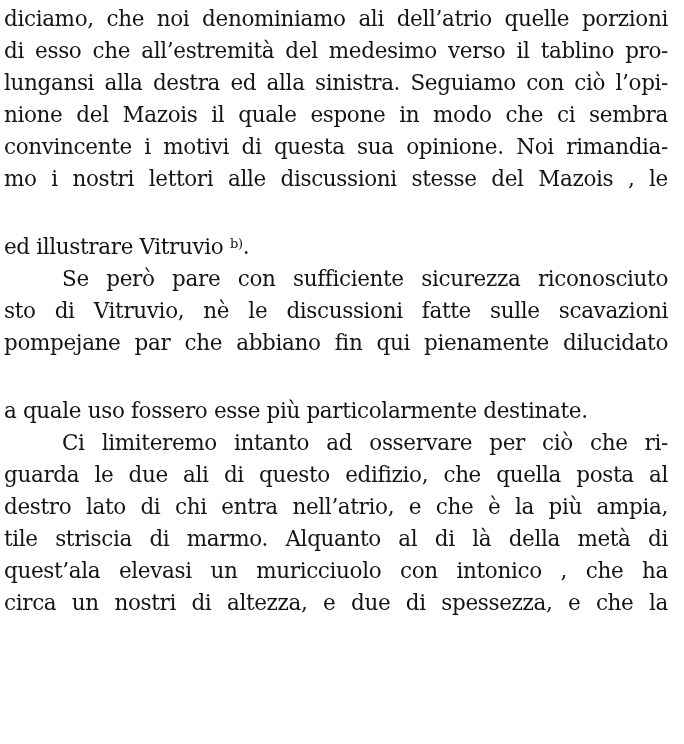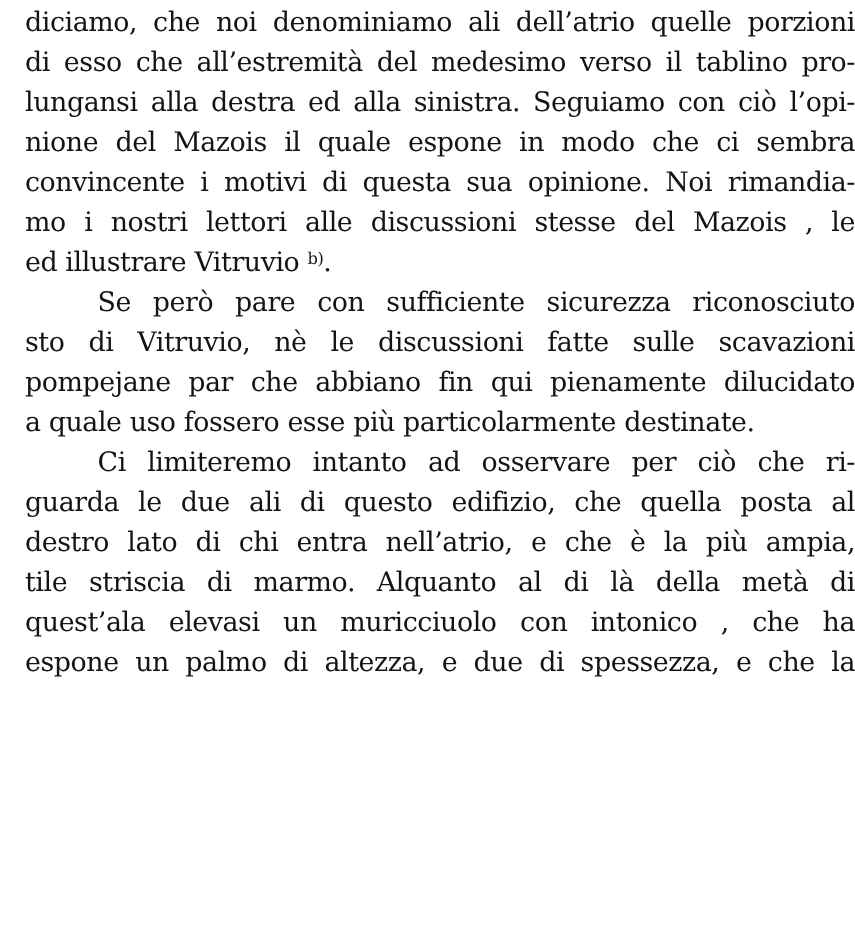--- a/index.html
+++ b/index.html
@@ -8,40 +8,41 @@
       background: #ffffff;
     }
     body {
       width: 684px;
       height: 744px;
       overflow: hidden;
       position: relative;
     }
     .page {
       position: absolute;
-      left: 20px;
+      left: 4px;
       top: 3px;
       width: 664px;
       font-family: "DejaVu Serif", "Liberation Serif", serif;
       font-size: 21.5px;
       line-height: 32px;
       color: #141414;
       letter-spacing: -0.35px;
       word-spacing: 0px;
     }
     .line {
       display: block;
       white-space: nowrap;
       text-align: justify;
       text-align-last: justify;
       height: 32px;
       overflow: visible;
     }
     .line.last {
       text-align-last: left;
+      margin-top: 36px;
     }
     .line.indent {
       padding-left: 58px;
     }
     sup.fn {
       font-size: 13px;
       vertical-align: 6px;
       line-height: 0;
     }
   </style>
@@ -66,16 +67,16 @@
     <span class="line">pompejane par che abbiano fin qui pienamente dilucidato</span>
     <span class="line last">a quale uso fossero esse più particolarmente destinate.</span>
   </div>
 
   <div class="paragraph">
     <span class="line indent">Ci limiteremo intanto ad osservare per ciò che ri-</span>
     <span class="line">guarda le due ali di questo edifizio, che quella posta al</span>
     <span class="line">destro lato di chi entra nell’atrio, e che è la più ampia,</span>
     <span class="line">tile striscia di marmo. Alquanto al di là della metà di</span>
     <span class="line">quest’ala elevasi un muricciuolo con intonico , che ha</span>
-    <span class="line">espone un palmo di altezza, e due di spessezza, e che la</span>
+    <span class="line">circa un nostri di altezza, e due di spessezza, e che la</span>
   </div>
 
 </div>
 
 </body></html>

